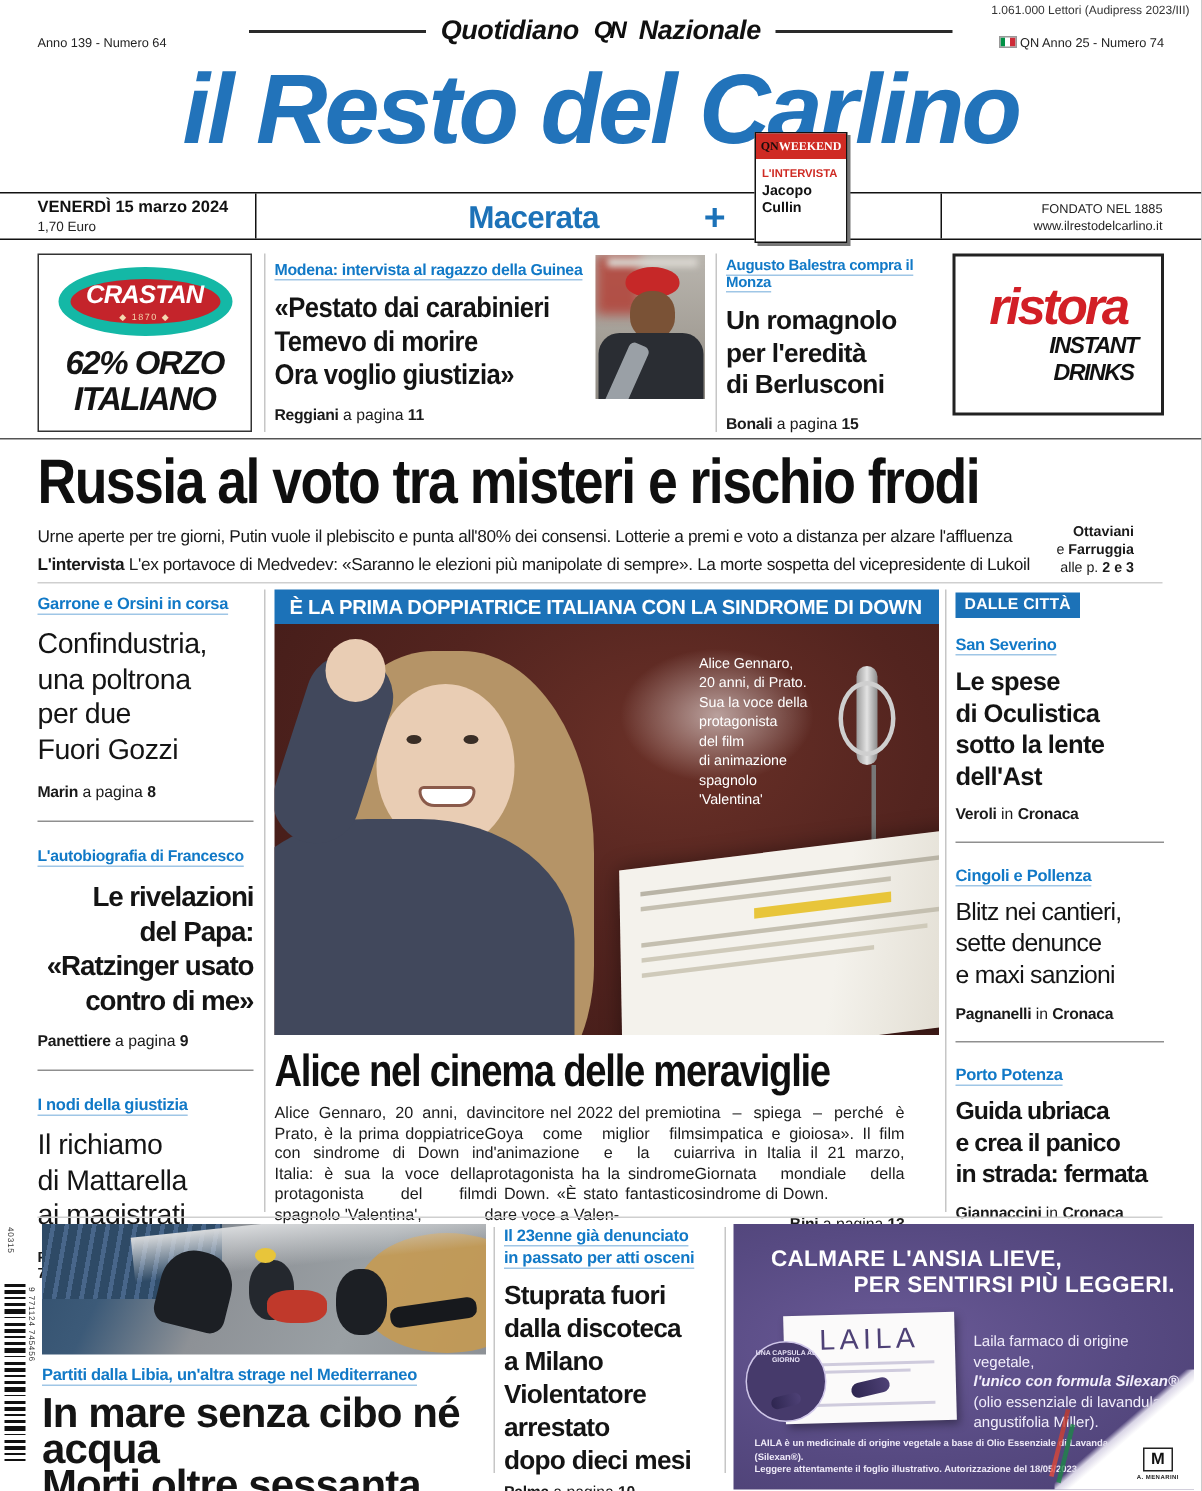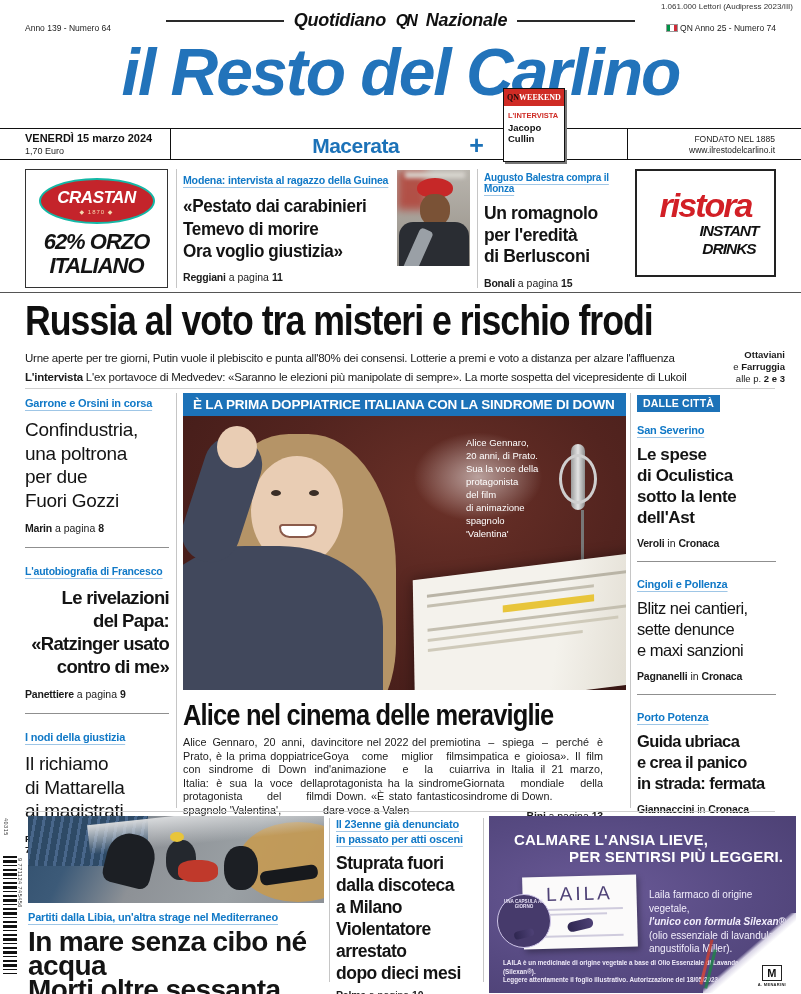--- a/index.html
+++ b/index.html
@@ -41,21 +41,21 @@
             text-decoration:underline; text-decoration-thickness:1px; text-underline-offset:3px; text-decoration-color:#9fc6e6; display:inline-block; }
   .hl { font-weight:700; color:#141414; letter-spacing:-0.4px; }
   .hl.light { font-weight:400; letter-spacing:-0.3px; }
   .byline { font-size:10.5px; color:#1a1a1a; }
   .byline b { letter-spacing:-0.2px; }
   .vrule { width:1px; background:#c6c6c6; }
   .hrule { height:1px; background:#a0a0a0; }
 
   
   .crastan { border:1px solid #333; background:#fff; text-align:center; padding-top:8px; }
-  .crastan-oval { width:116px; height:46px; margin:0 auto; background:#c4242b; border-radius:50%; border:2px solid #14b8a6; display:flex; flex-direction:column; align-items:center; justify-content:center; }
+  .crastan-oval { width:116px; height:46px; margin:0 auto; background:#c4242b; border-radius:50%; border:8px solid #14b8a6; display:flex; flex-direction:column; align-items:center; justify-content:center; }
   .crastan-name { color:#fff; font-weight:900; font-style:italic; font-size:17px; letter-spacing:-0.5px; }
   .crastan-year { color:#f4d9b0; font-size:6px; letter-spacing:1px; }
   .crastan-l1 { font-style:italic; font-weight:900; font-size:22px; letter-spacing:-1px; color:#141414; margin-top:6px; line-height:24px; }
   .ristora { border:2px solid #222; background:#fff; text-align:center; display:flex; flex-direction:column; justify-content:center; }
   .ristora-name { color:#d21f26; font-weight:900; font-style:italic; font-size:34px; letter-spacing:-2px; line-height:34px; }
   .ristora-sub { color:#111; font-weight:700; font-style:italic; font-size:15.5px; letter-spacing:-1px;padding-left:47px; }
 
   
   .lead-hl { font-weight:800; font-size:42px; letter-spacing:-1.2px; color:#0f0f0f; width:880px; transform:scaleX(0.85); transform-origin:left; white-space:nowrap; }
   .lead-sub { font-size:11.5px; letter-spacing:-0.25px; color:#1a1a1a; line-height:16px; white-space:nowrap; }
@@ -181,21 +181,21 @@
     <div class="ristora-name">ristora</div>
     <div class="ristora-sub">INSTANT DRINKS</div>
   </div>
 
   <div class="abs" style="left:0; right:0; top:292px; height:1px; background:#555;"></div>
   <div class="abs lead-hl" style="left:25px; top:297px;">Russia al voto tra misteri e rischio frodi</div>
   <div class="abs" style="left:25px; top:350px; width:690px;">
     <div class="lead-sub">Urne aperte per tre giorni, Putin vuole il plebiscito e punta all'80% dei consensi. Lotterie a premi e voto a distanza per alzare l'affluenza</div>
     <div class="lead-sub" style="margin-top:3px;"><b>L'intervista</b><span> L'ex portavoce di Medvedev: «Saranno le elezioni più manipolate di sempre». La morte sospetta del vicepresidente di Lukoil</span></div>
   </div>
-  <div class="abs lead-authors" style="left:715px; top:349px; width:70px;">
+  <div class="abs lead-authors" style="left:686px; top:349px; width:70px;">
     <div><b>Ottaviani</b></div>
     <div><span>e </span><b>Farruggia</b></div>
     <div><span>alle p. </span><b>2 e 3</b></div>
   </div>
   <div class="abs hrule" style="left:25px; right:26px; top:388px; background:#cfcfcf;"></div>
 
   <div class="abs vrule" style="left:176px; top:393px; height:415px;"></div>
   <div class="abs vrule" style="left:630px; top:393px; height:415px;"></div>
 
   <div class="abs" style="left:25px; top:393px; width:144px;">

